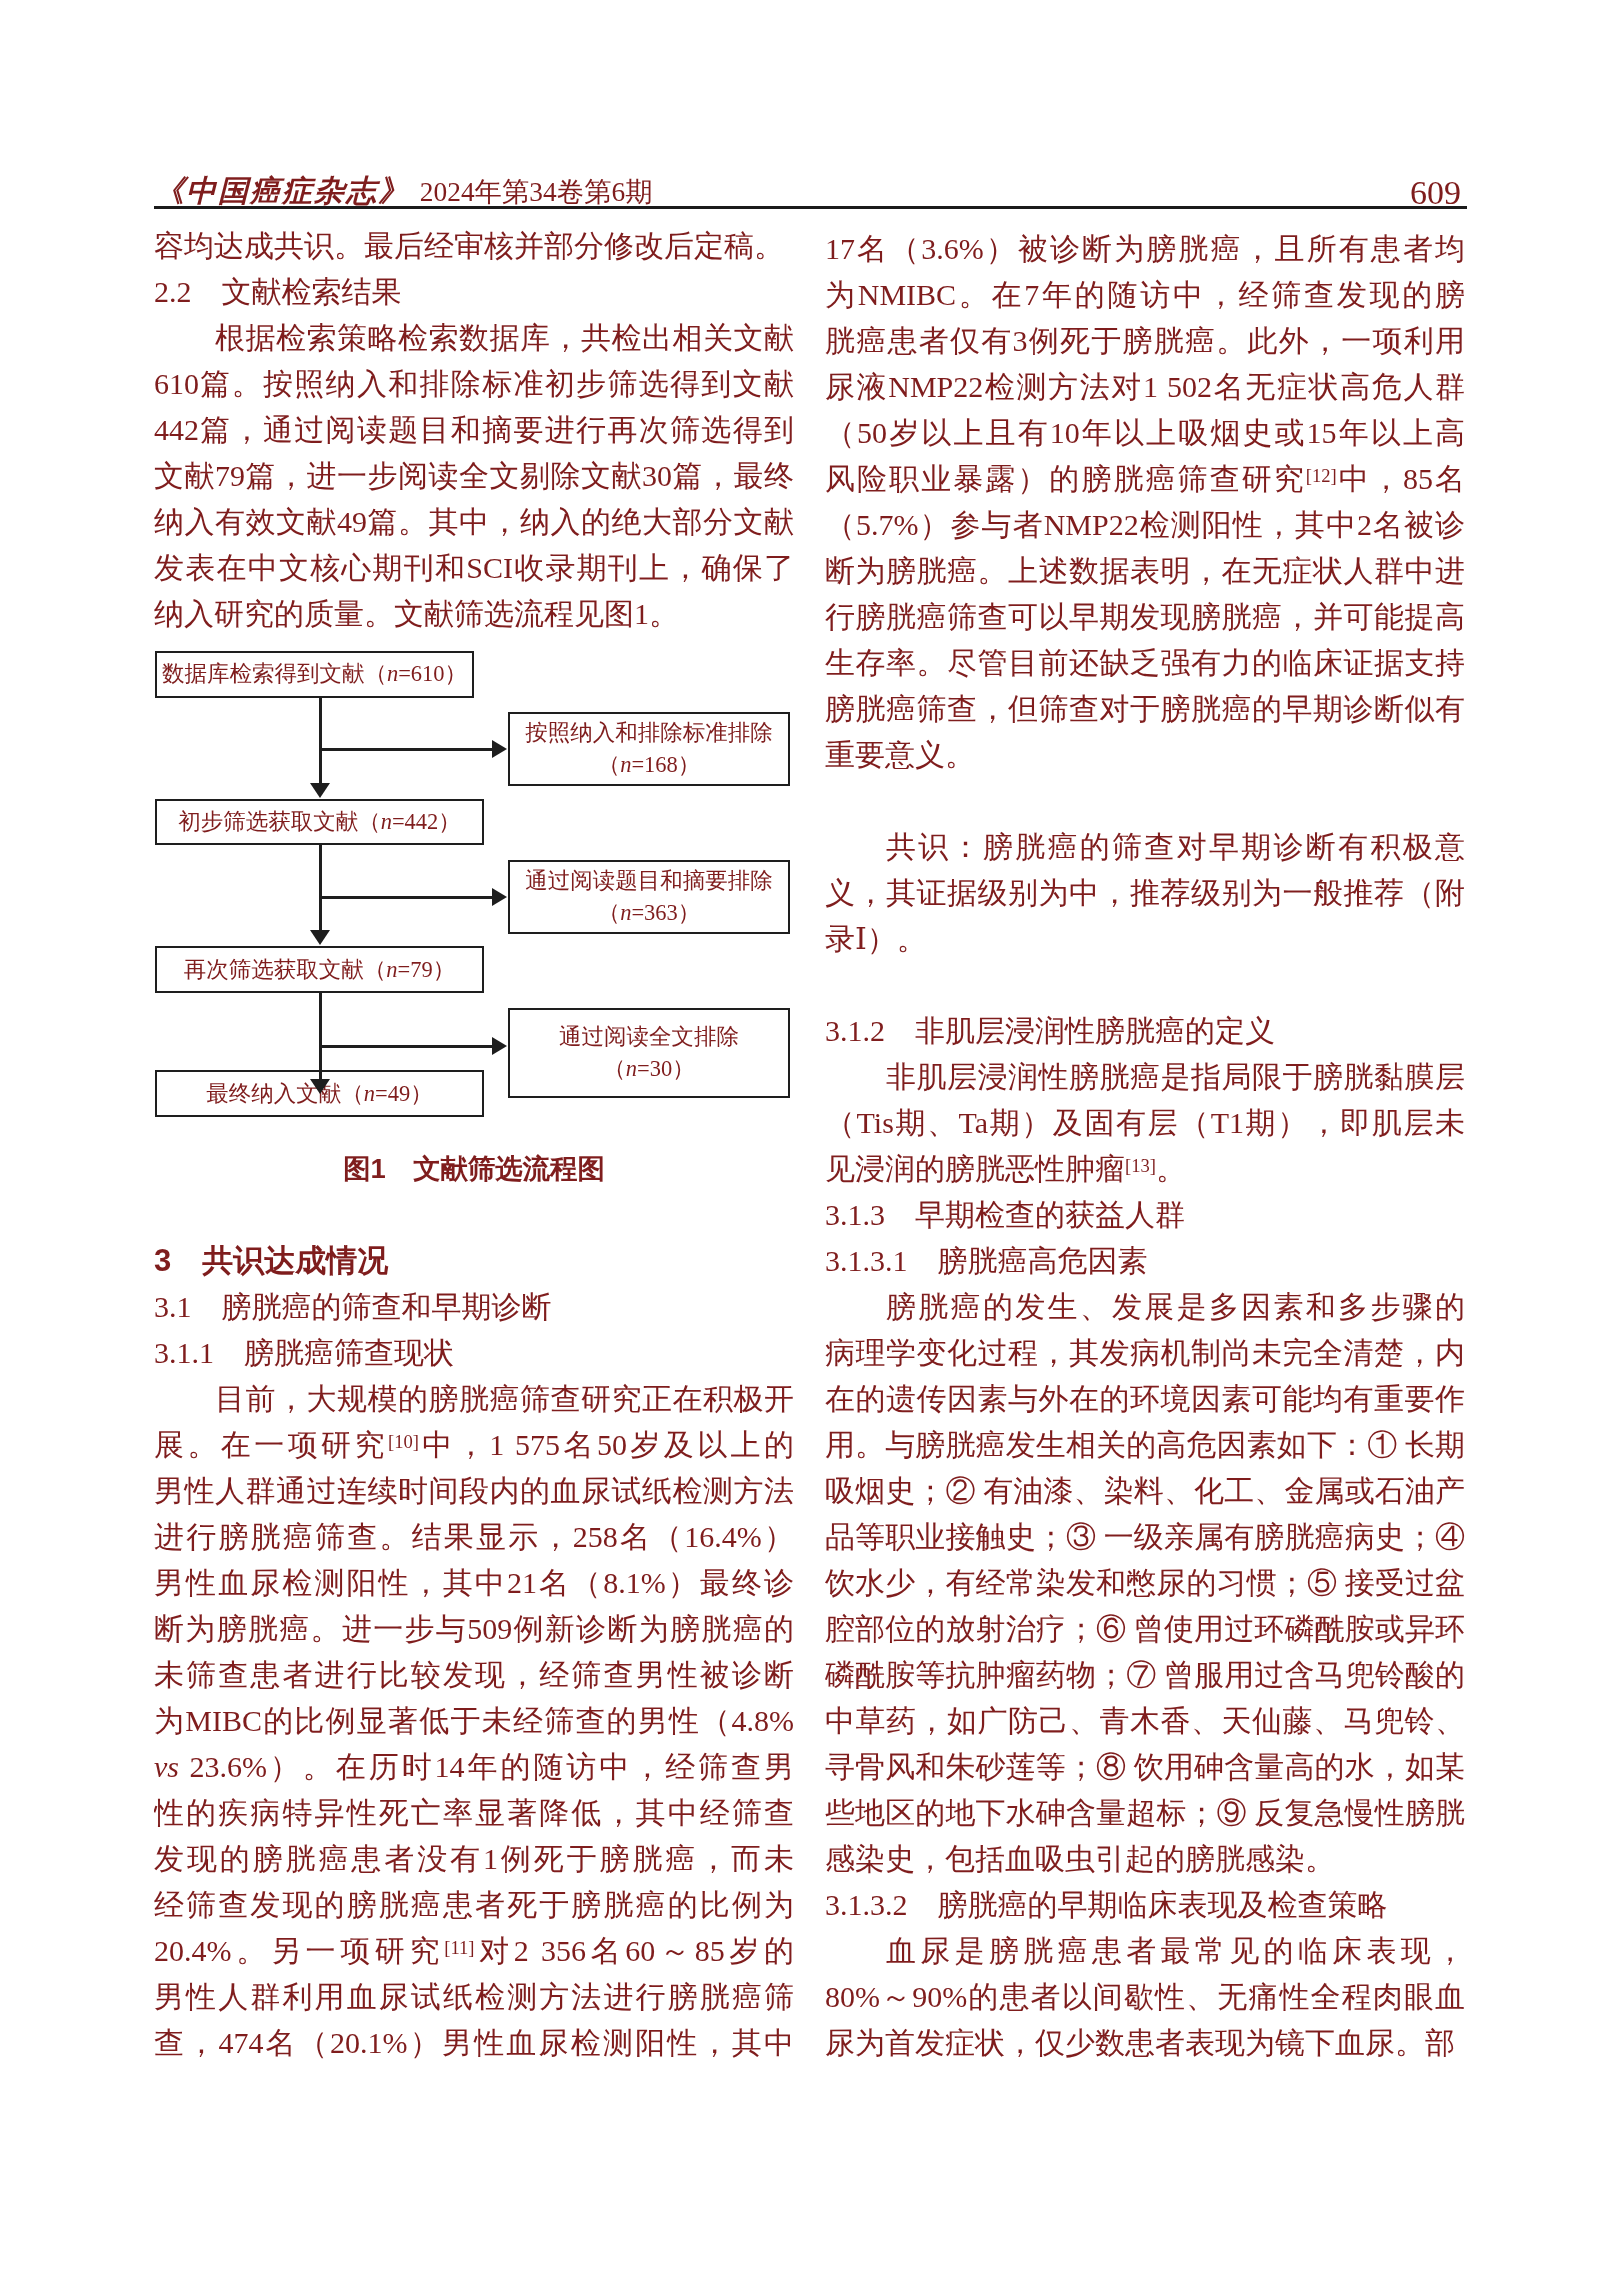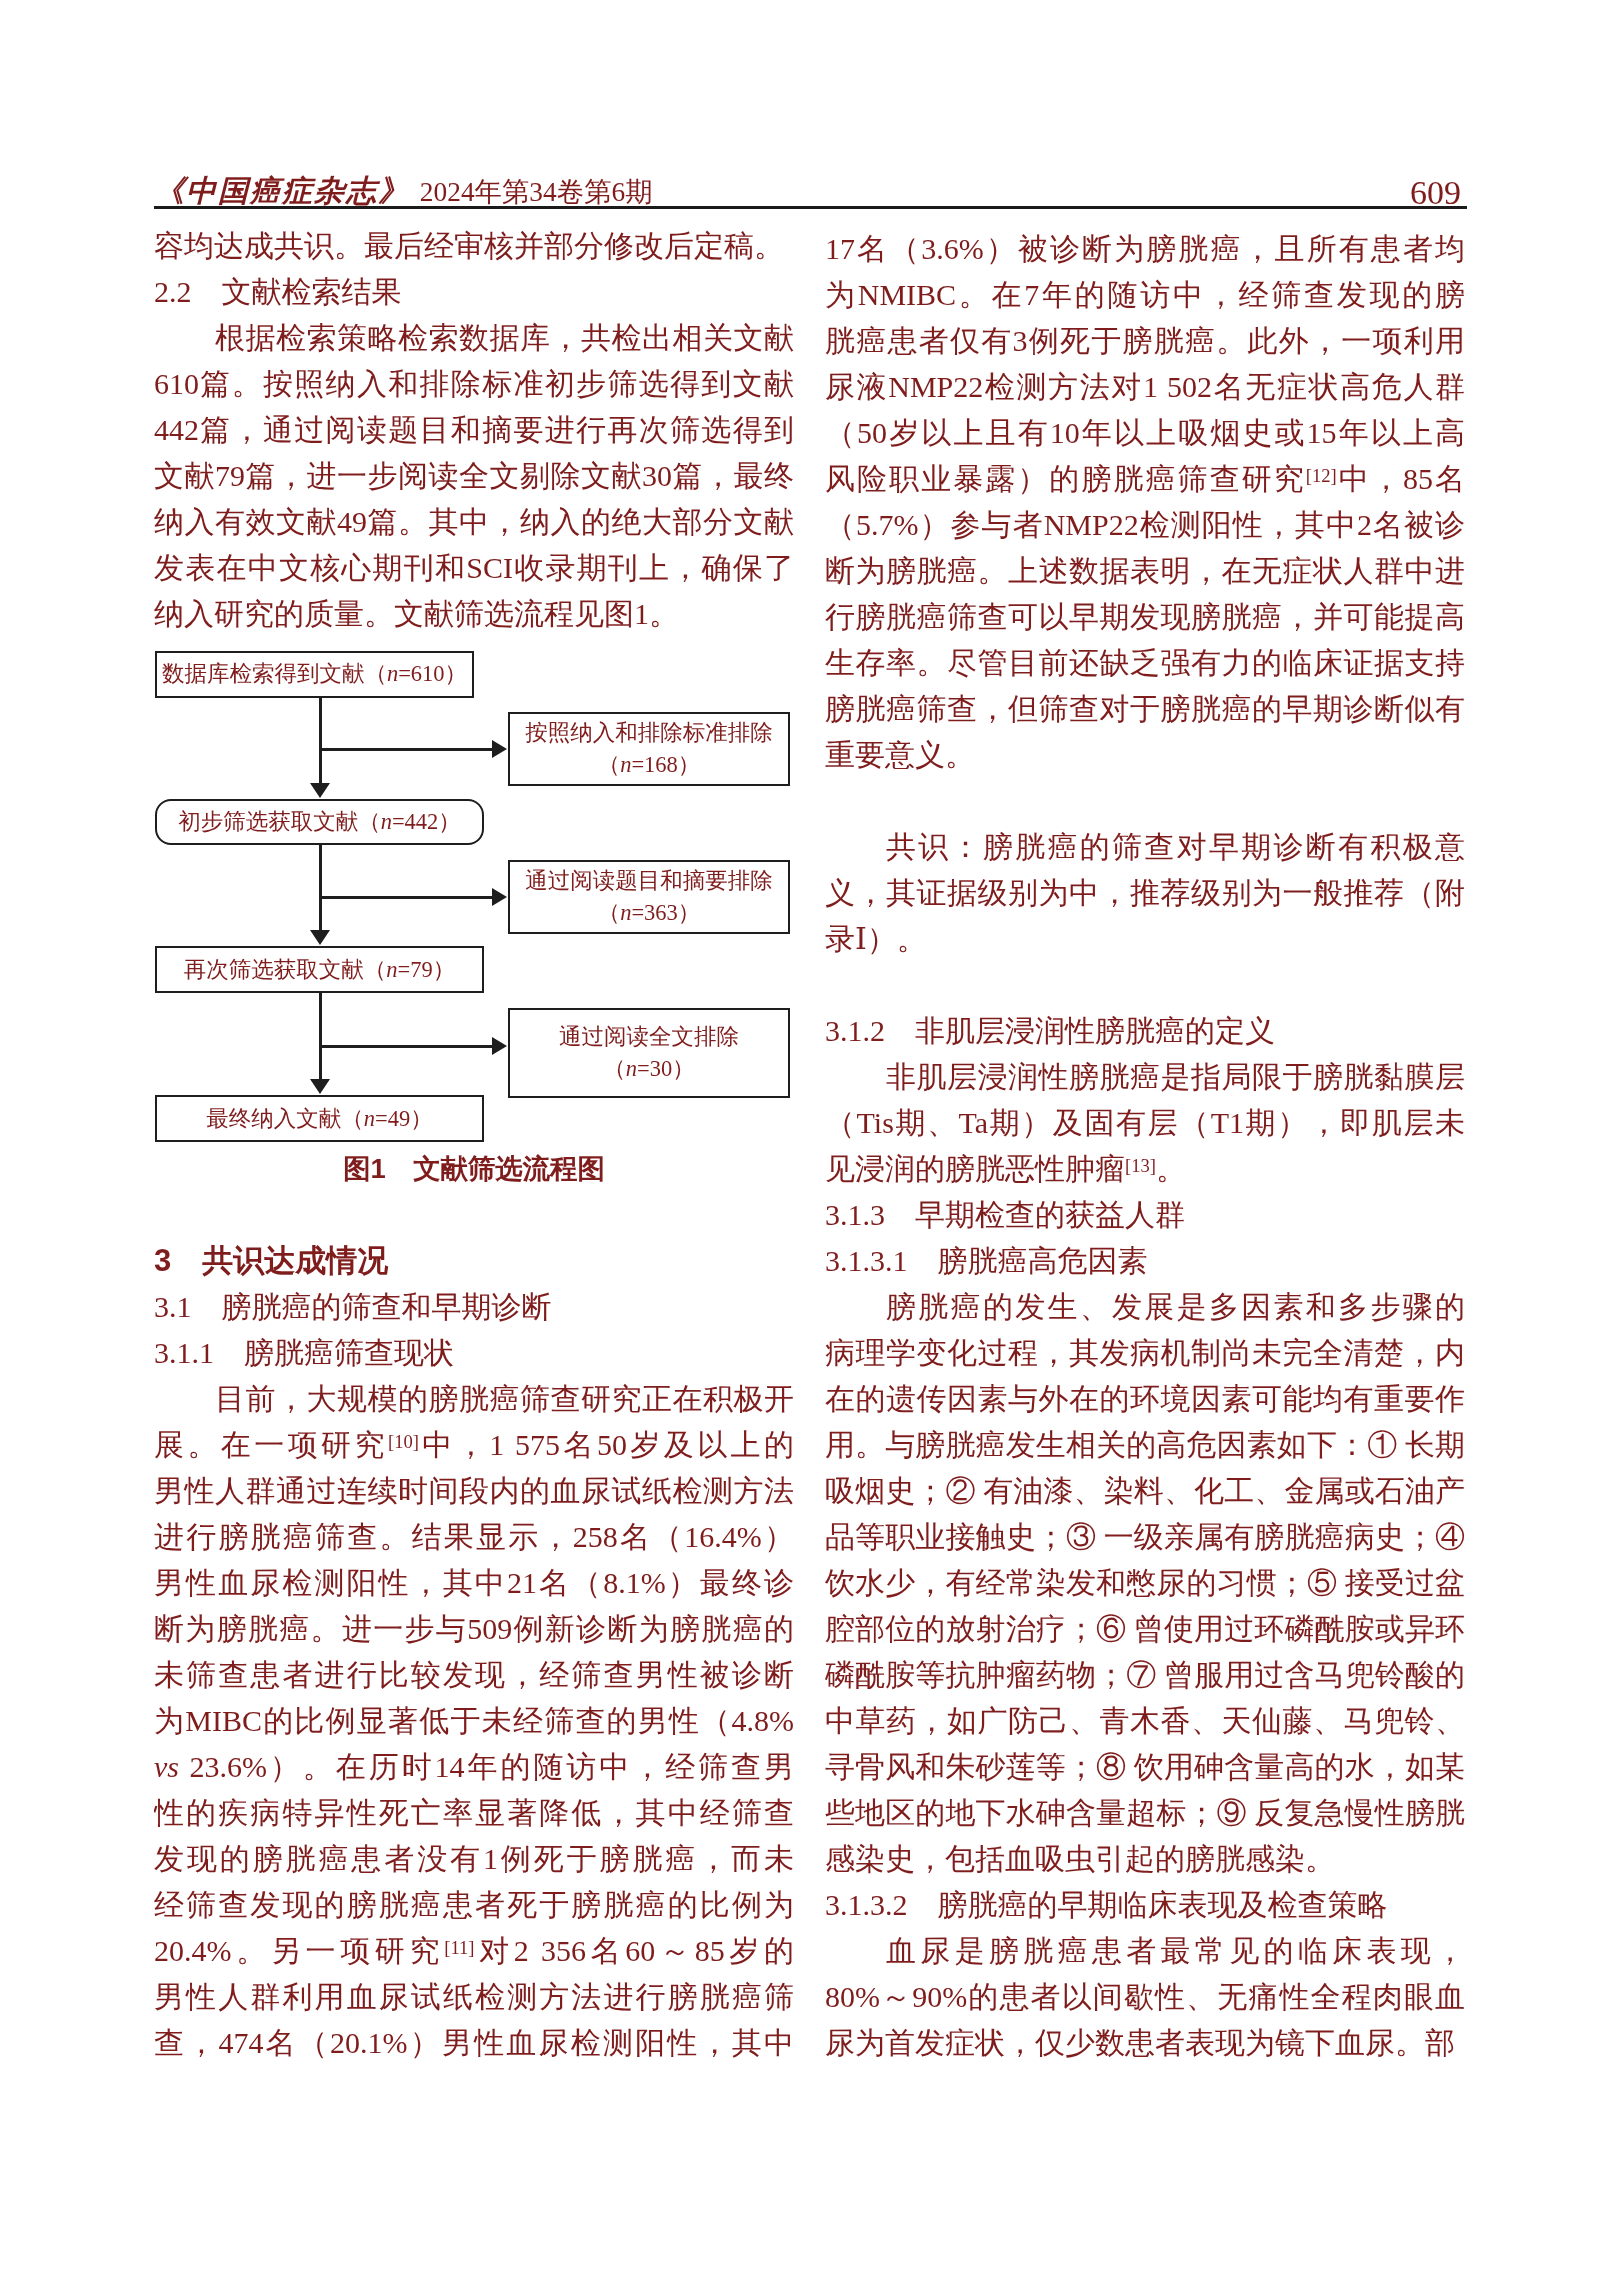--- a/index.html
+++ b/index.html
@@ -45,23 +45,23 @@
   
   .figure { position:absolute; left:154px; top:637px; width:640px; height:549px; }
   .fbox {
     position:absolute; box-sizing:border-box;
     border:2.5px solid #1e1e1e; background:#ffffff;
     display:flex; flex-direction:column; align-items:center; justify-content:center;
     font-size:22.5px; text-align:center;
   }
   .fbox .boxline { line-height:32px; white-space:nowrap; }
   .fb1 { left:1px;   top:13.7px;  width:319px; height:47px; }
-  .fb2 { left:1px;   top:162px; width:329px; height:46px;border-radius:16px; }
+  .fb2 { left:1px;   top:162px; width:329px; height:46px; }
   .fb3 { left:1px;   top:309px; width:329px; height:47px; }
-  .fb4 { left:1px;   top:458px; width:329px; height:47px; }
+  .fb4 { left:1px;   top:433px; width:329px; height:47px; }
   .rb1 { left:354px; top:75px;  width:282px; height:74px; }
   .rb2 { left:354px; top:223px; width:282px; height:74px; }
   .rb3 { left:354px; top:371px; width:282px; height:90px; }
 
   .vline { position:absolute; left:165px; width:2.9px; background:#1e1e1e; }
   .v1 { top:61px;  height:85px; }
   .v2 { top:208px; height:85px; }
   .v3 { top:356px; height:86px; }
   .varrow {
     position:absolute; left:156px; width:0; height:0;

